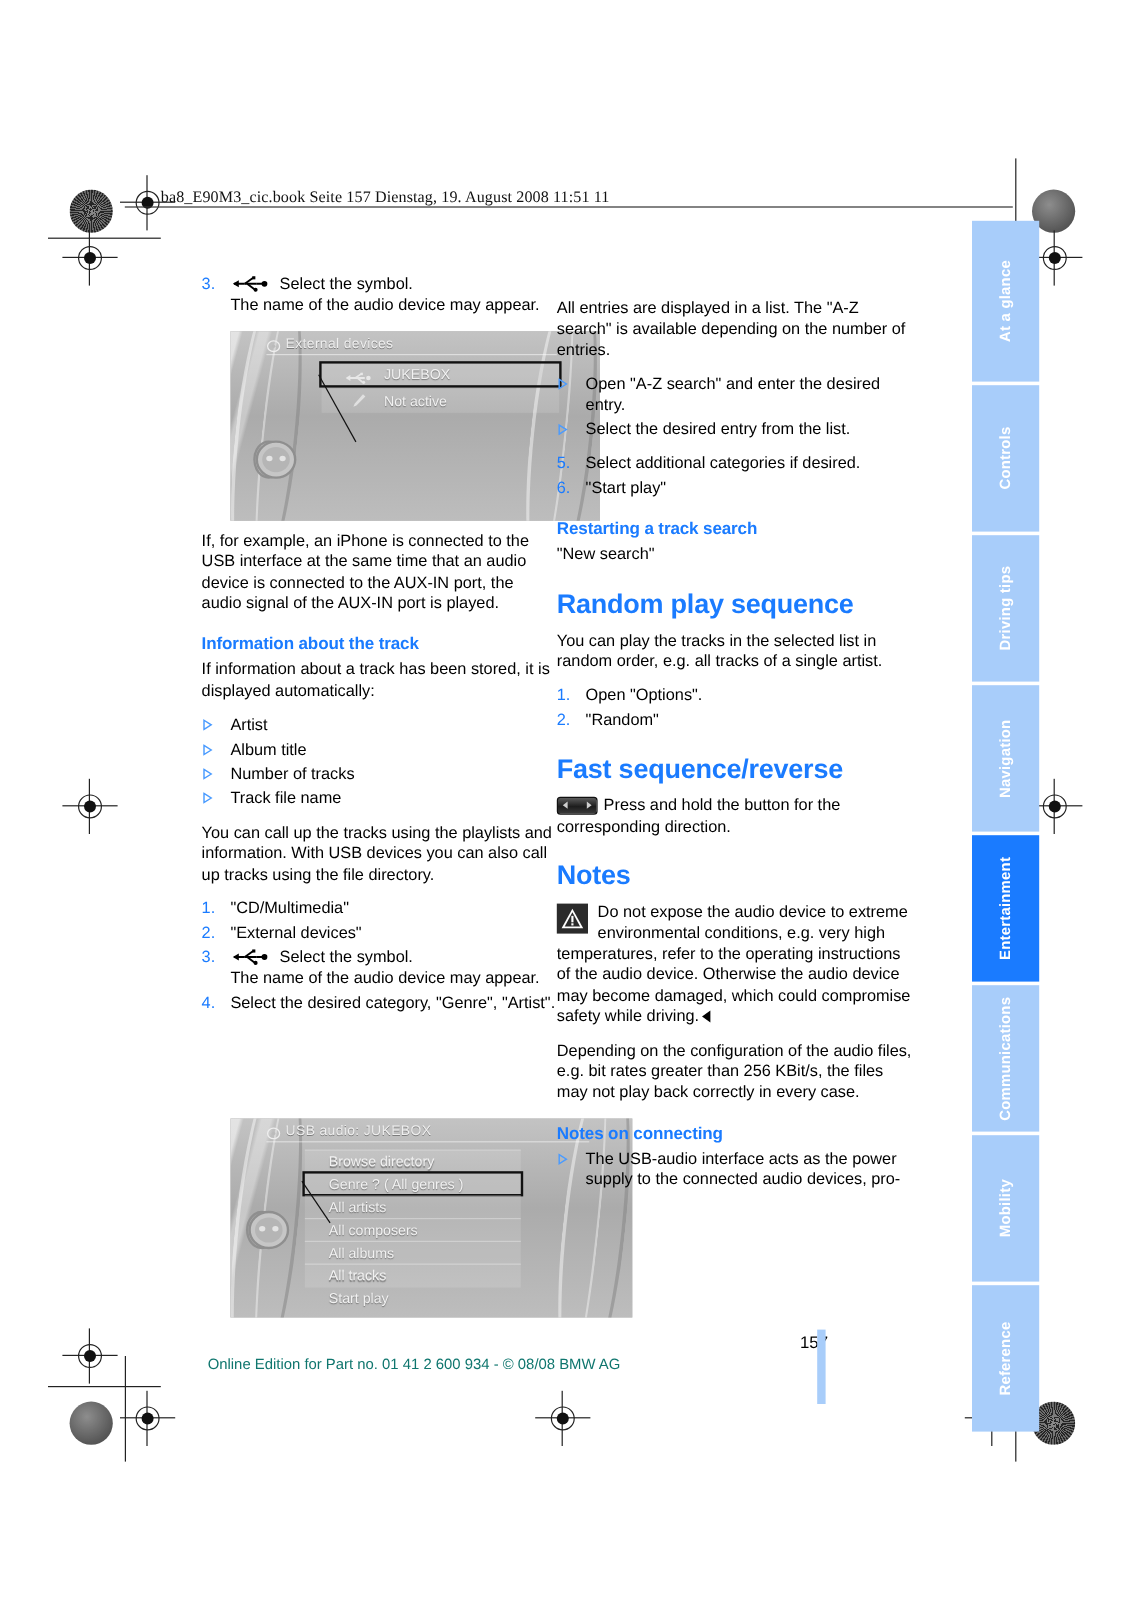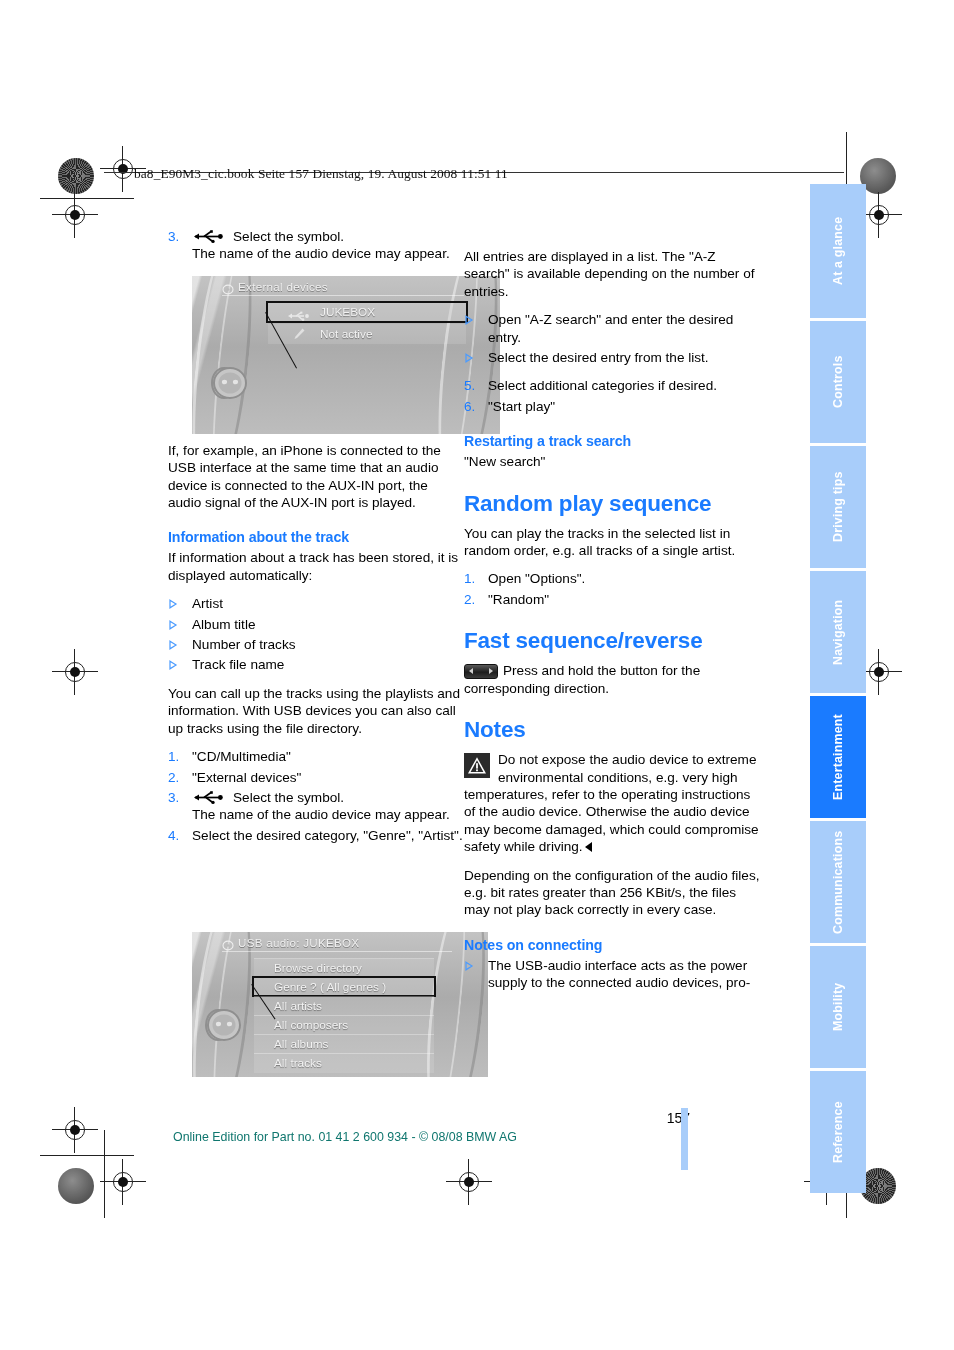--- a/index.html
+++ b/index.html
@@ -22,21 +22,21 @@
   .halftone{position:absolute;width:36px;height:36px;border-radius:50%;
     background:
       repeating-conic-gradient(from 0deg,#000 0deg 4deg,#fff 4deg 8deg),
       radial-gradient(circle,#777,#333);
     background-blend-mode:multiply;opacity:.85;}
   .halftone.solid{background:radial-gradient(circle at 40% 35%,#7a7a7a,#3a3a3a 70%,#2a2a2a);}
   .cutline{position:absolute;background:#222;}
 
   
   .hdrline{position:absolute;left:104px;top:172px;width:740px;height:1.2px;background:#333;}
-  .hdrtext{position:absolute;left:134px;top:166px;font-family:"Liberation Serif",serif;font-size:13.4px;color:#111;white-space:nowrap;letter-spacing:.1px;}
+  .hdrtext{position:absolute;left:134px;top:156px;font-family:"Liberation Serif",serif;font-size:13.4px;color:#111;white-space:nowrap;letter-spacing:.1px;}
 
   
   .col{position:absolute;top:228px;width:296px;font-size:13.6px;line-height:17.4px;color:#000;}
   .col.left{left:168px;}
   .col.right{left:464px;margin-top:20px;}
 
   p{margin:0 0 11px 0;}
 
   h1.section{
     color:#1a7bff;font-size:22.5px;font-weight:bold;line-height:25px;
@@ -345,21 +345,21 @@
       <svg width="52" height="50" viewBox="0 0 52 50">
         <ellipse cx="20" cy="25" rx="12" ry="15" fill="none" stroke="#8f8f8f" stroke-width="2"></ellipse>
         <ellipse cx="26" cy="25" rx="16" ry="15" fill="#c6c6c6" stroke="#8f8f8f" stroke-width="2"></ellipse>
         <ellipse cx="26" cy="25" rx="11.5" ry="10.5" fill="#b5b5b5"></ellipse>
         <ellipse cx="20.5" cy="24" rx="2.6" ry="2.3" fill="#e4e4e4"></ellipse>
         <ellipse cx="31.5" cy="24" rx="2.6" ry="2.3" fill="#e4e4e4"></ellipse>
       </svg>
     </div>
   </div>
 
-  <div class="shot" style="left:168px;top:932px;width:296px;height:145px;">
+  <div class="shot" style="left:168px;top:932px;width:296px;height:166px;padding-left:39px;">
     <div class="bg"></div>
     <div class="swoopL"></div>
     <div class="swoopL2"></div>
     <div class="swoopR"></div>
     <div class="swoopR2"></div>
 
     <div class="titlebar">
         <div class="tline"></div>
       </div>
     <span class="cdicon">

